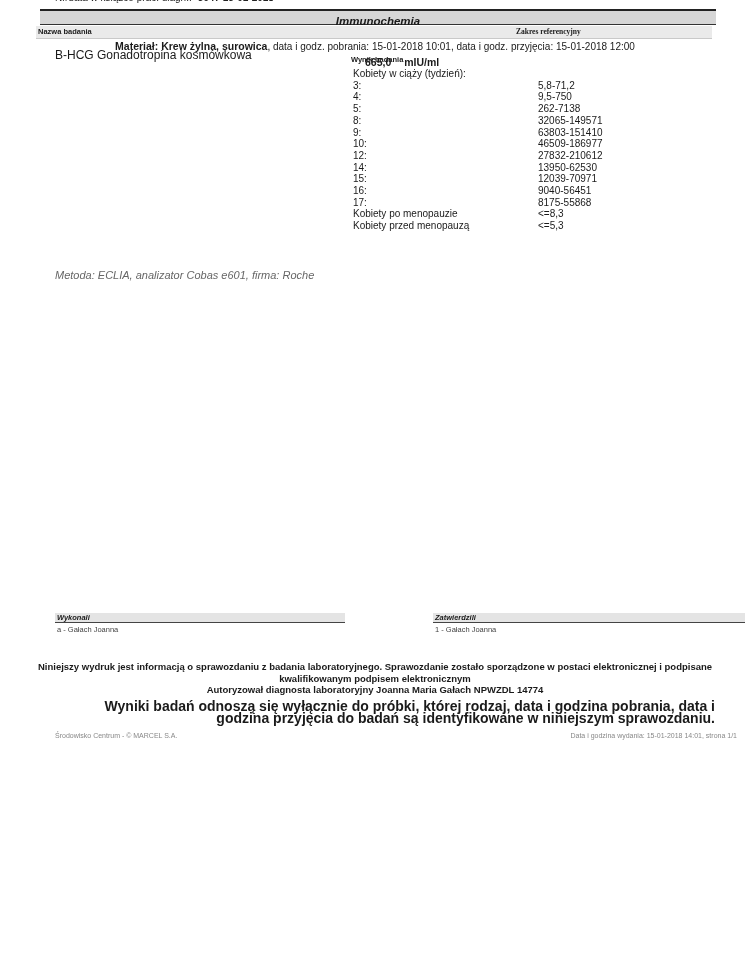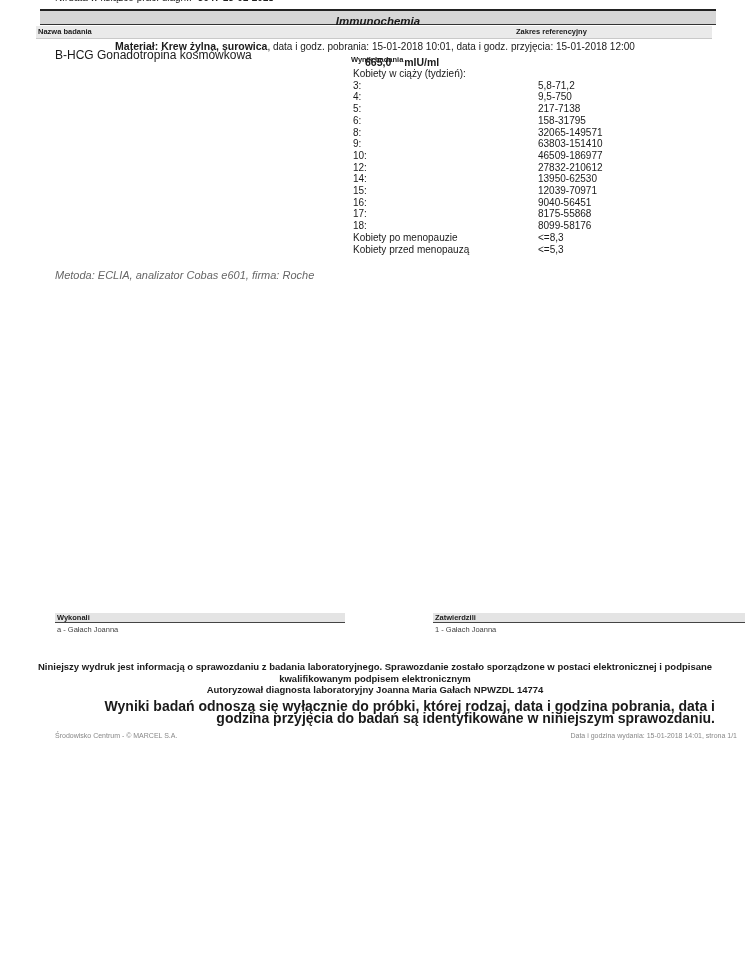--- a/index.html
+++ b/index.html
@@ -24,40 +24,40 @@
   }
   .section-bar .title{font-size:11.5px;font-weight:bold;font-style:italic;line-height:13px;}
   
   .col-header{
     position:absolute;left:36px;top:25.5px;width:676px;height:12px;
     background:#eaeaea;border-bottom:1px solid #c9c9c9;
     font-size:7.5px;font-weight:bold;line-height:12px;
   }
   .col-header .c1{position:absolute;left:2px;}
   .col-header .c2{position:absolute;left:315px;margin-top:28px;}
-  .col-header .c3{position:absolute;left:480px;}
+  .col-header .c3{position:absolute;left:480px;font-family:Liberation Serif, serif;}
   
   .material{position:absolute;left:0;top:40px;width:750px;text-align:center;font-size:10px;white-space:nowrap;}
   .material b{font-size:10.5px;}
   
   .test-name{position:absolute;left:55px;top:48px;font-size:12px;}
   .result{position:absolute;left:365px;top:56px;font-size:10.5px;font-weight:bold;}
   .result .unit{margin-left:13px;}
   
   .ref-block{position:absolute;left:353px;top:68px;width:370px;font-size:10px;line-height:11.7px;}
   .ref-row .ref-label{display:inline-block;width:185px;}
   
   .method{position:absolute;left:55px;top:269px;font-size:11px;font-style:italic;color:#666;}
   
   .sig{position:absolute;top:613px;}
   .sig.performed{left:55px;width:290px;}
   .sig.approved{left:433px;width:312px;}
   .sig .sig-bar{
     background:#e4e4e4;border-bottom:1px solid #444;
-    font-size:7.5px;font-weight:bold;line-height:9px;height:9px;padding:0 2px;
+    font-size:7.5px;font-weight:bold;line-height:9px;height:9px;padding:0 2px;font-style:italic;
   }
   .sig .sig-name{font-size:7.5px;color:#444;padding:2px 2px 0 2px;}
   
   .disclaimer{
     position:absolute;left:25px;top:661px;width:700px;
     text-align:center;font-size:9.5px;font-weight:bold;line-height:11.5px;
   }
   .results-note{
     position:absolute;left:55px;top:701px;width:660px;
     font-size:14px;font-weight:bold;line-height:11.5px;text-align:right;
@@ -106,26 +106,23 @@
 
         <div class="ref-row">
           <span class="ref-label">3:</span><span class="ref-value">5,8-71,2</span>
         </div>
 
         <div class="ref-row">
           <span class="ref-label">4:</span><span class="ref-value">9,5-750</span>
         </div>
 
         <div class="ref-row">
-          <span class="ref-label">5:</span><span class="ref-value">217-7138</span>
+          <span class="ref-label">5:</span><span class="ref-value">262-7138</span>
         </div>
 
-        <div class="ref-row">
-          <span class="ref-label">6:</span><span class="ref-value">158-31795</span>
-        </div>
 
 
         <div class="ref-row">
           <span class="ref-label">8:</span><span class="ref-value">32065-149571</span>
         </div>
 
         <div class="ref-row">
           <span class="ref-label">9:</span><span class="ref-value">63803-151410</span>
         </div>
 
@@ -146,23 +143,20 @@
         </div>
 
         <div class="ref-row">
           <span class="ref-label">16:</span><span class="ref-value">9040-56451</span>
         </div>
 
         <div class="ref-row">
           <span class="ref-label">17:</span><span class="ref-value">8175-55868</span>
         </div>
 
-        <div class="ref-row">
-          <span class="ref-label">18:</span><span class="ref-value">8099-58176</span>
-        </div>
 
         <div class="ref-row">
           <span class="ref-label">Kobiety po menopauzie</span><span class="ref-value">&lt;=8,3</span>
         </div>
 
         <div class="ref-row">
           <span class="ref-label">Kobiety przed menopauzą</span><span class="ref-value">&lt;=5,3</span>
         </div>
       </div>
   </div>

